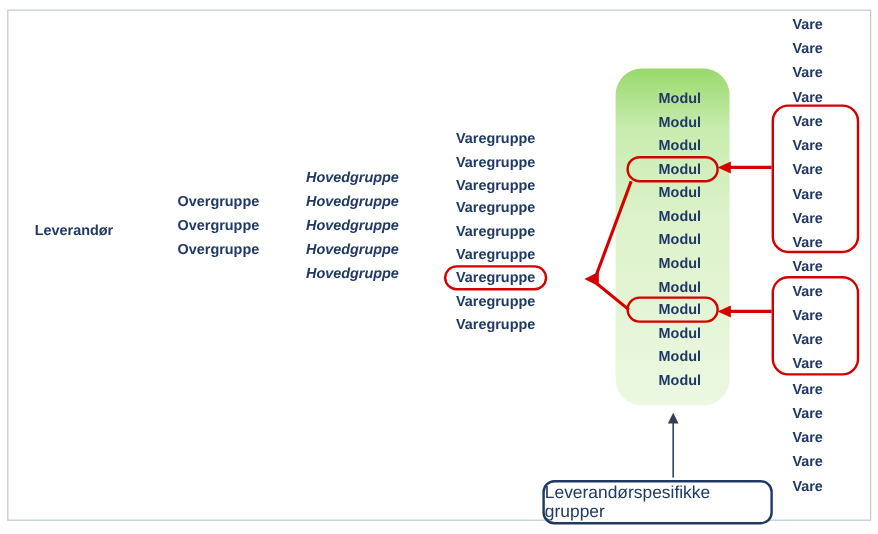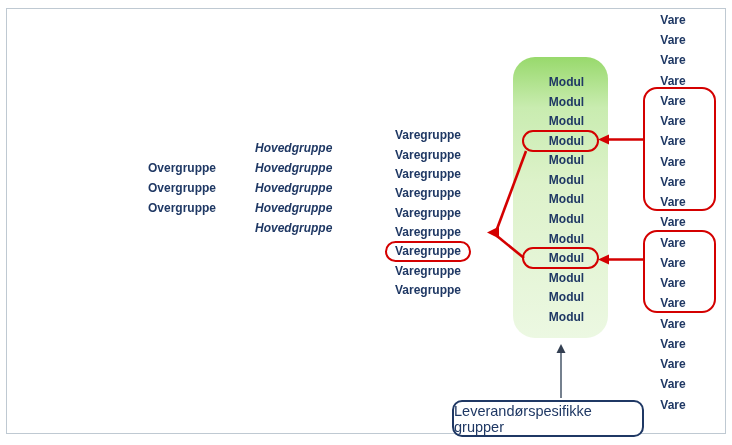--- a/index.html
+++ b/index.html
@@ -14,21 +14,21 @@
   .green-box{
     position:absolute;left:513px;top:57px;width:95px;height:281px;border-radius:22px;
     background:linear-gradient(180deg,#98d96c 0%,#c9ecb0 18%,#ddf2ca 45%,#ecf8e2 100%);
     z-index:1;
   }
   .col{position:absolute;color:var(--navy);font-weight:bold;font-size:12px;z-index:2;white-space:nowrap;}
   .col .item{display:flex;align-items:center;}
   .col-leverandor{left:29px;top:182px;}  .col-leverandor .item{height:20px;}
   .col-overgruppe{left:148px;top:158px;} .col-overgruppe .item{height:20px;text-align:right;}
   .col-hovedgruppe{left:255px;top:138px;font-style:italic;}.col-hovedgruppe .item{height:20px;}
-  .col-varegruppe{left:395px;top:105.6px;margin-top:20px;}.col-varegruppe .item{height:19.34px;}
+  .col-varegruppe{left:380px;top:105.6px;}.col-varegruppe .item{height:19.34px;}
   .col-modul{left:513px;top:72.2px;width:95px;}.col-modul .item{height:19.58px;justify-content:center;padding-left:12px;}
   .col-vare{left:633px;top:9.8px;width:80px;}.col-vare .item{height:20.26px;justify-content:center;}
   .item.hl{position:relative;}
   .item.hl::after{content:"";position:absolute;border:2.6px solid var(--red);border-radius:11px;pointer-events:none;}
   .col-varegruppe .item.hl::after{inset:-1px -10px;}
   .col-modul .item.hl::after{inset:-1px 9px;}
   .red-group{position:absolute;border:2.6px solid var(--red);border-radius:14px;z-index:3;}
   .red-group.g1{left:643px;top:87px;width:69px;height:120px;}
   .red-group.g2{left:643px;top:230px;width:69px;height:79px;}
   svg.overlay{position:absolute;left:0;top:0;z-index:4;pointer-events:none;}
@@ -40,20 +40,23 @@
   }
 </style>
 </head>
 <body>
 
 <div class="stage">
   <div class="frame"></div>
 
   <div class="green-box"></div>
 
+  <div class="col col-leverandor">
+      <div class="item">Leverandør</div>
+    </div>
 
   <div class="col col-overgruppe">
       <div class="item">Overgruppe</div>
       <div class="item">Overgruppe</div>
       <div class="item">Overgruppe</div>
     </div>
 
   <div class="col col-hovedgruppe">
       <div class="item">Hovedgruppe</div>
       <div class="item">Hovedgruppe</div>

